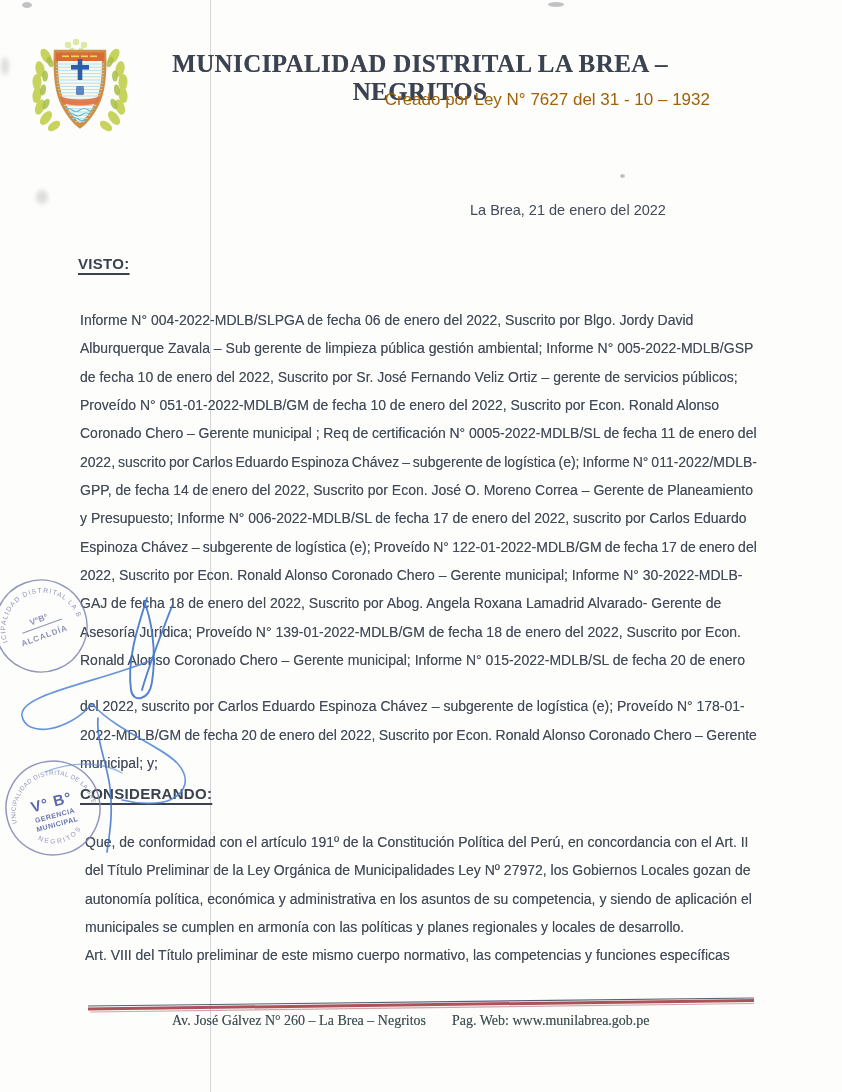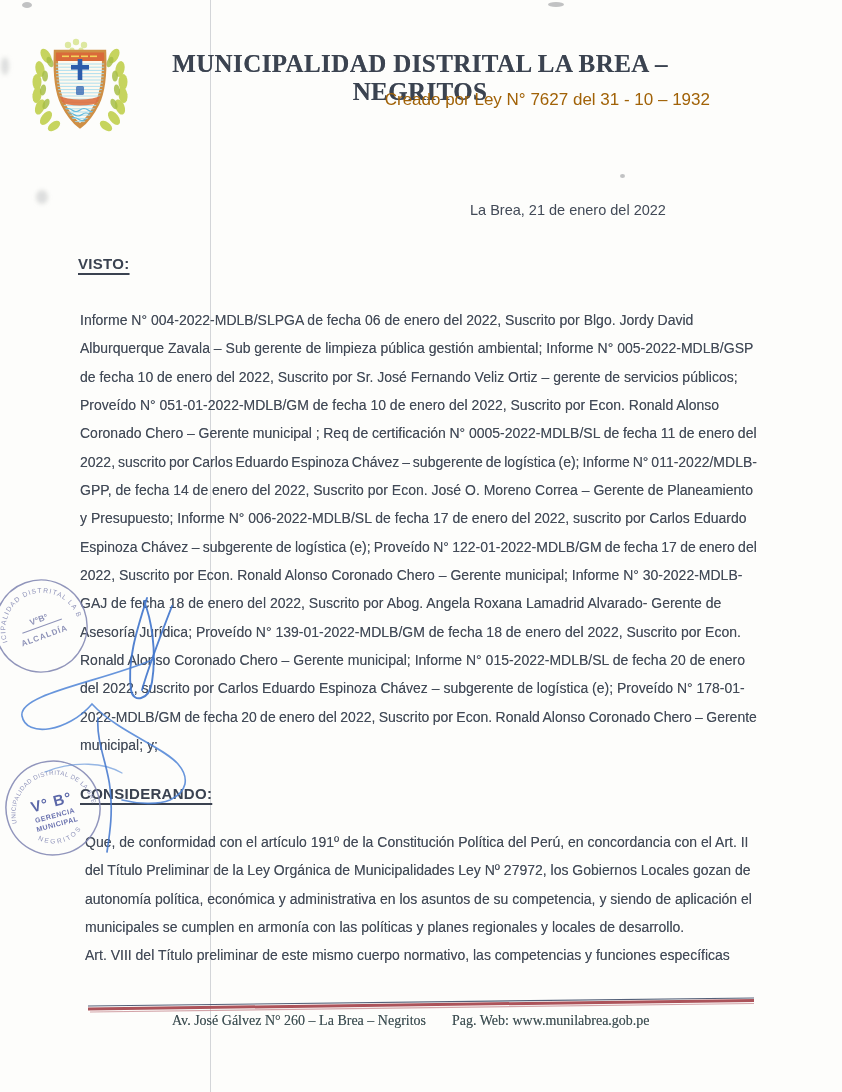--- a/index.html
+++ b/index.html
@@ -162,21 +162,21 @@
       <div class="tline" style="word-spacing: 0px;">Proveído N° 051-01-2022-MDLB/GM de fecha 10 de enero del 2022, Suscrito por Econ. Ronald Alonso</div>
       <div class="tline" style="word-spacing: -0.1875px;">Coronado Chero – Gerente municipal ; Req de certificación N° 0005-2022-MDLB/SL de fecha 11 de enero del</div>
       <div class="tline" style="word-spacing: -1px;">2022, suscrito por Carlos Eduardo Espinoza Chávez – subgerente de logística (e); Informe N° 011-2022/MDLB-</div>
       <div class="tline" style="word-spacing: 0px;">GPP, de fecha 14 de enero del 2022, Suscrito por Econ. José O. Moreno Correa – Gerente de Planeamiento</div>
       <div class="tline" style="word-spacing: 0px;">y Presupuesto; Informe N° 006-2022-MDLB/SL de fecha 17 de enero del 2022, suscrito por Carlos Eduardo</div>
       <div class="tline" style="word-spacing: -0.6px;">Espinoza Chávez – subgerente de logística (e); Proveído N° 122-01-2022-MDLB/GM de fecha 17 de enero del</div>
       <div class="tline" style="word-spacing: 0px;">2022, Suscrito por Econ. Ronald Alonso Coronado Chero – Gerente municipal; Informe N° 30-2022-MDLB-</div>
       <div class="tline" style="word-spacing: 0px;">GAJ de fecha 18 de enero del 2022, Suscrito por Abog. Angela Roxana Lamadrid Alvarado- Gerente de</div>
       <div class="tline" style="word-spacing: 0px;">Asesoría Jurídica; Proveído N° 139-01-2022-MDLB/GM de fecha 18 de enero del 2022, Suscrito por Econ.</div>
       <div class="tline" style="word-spacing: 0px;">Ronald Alonso Coronado Chero – Gerente municipal; Informe N° 015-2022-MDLB/SL de fecha 20 de enero</div>
-      <div class="tline" style="word-spacing: 0px;">del 2022, suscrito por Carlos Eduardo Espinoza Chávez – subgerente de logística (e); Proveído N° 178-01-</div>
+      <div class="tline" style="word-spacing: 0px; margin-top: 18px;">del 2022, suscrito por Carlos Eduardo Espinoza Chávez – subgerente de logística (e); Proveído N° 178-01-</div>
       <div class="tline" style="word-spacing: -0.5px;">2022-MDLB/GM de fecha 20 de enero del 2022, Suscrito por Econ. Ronald Alonso Coronado Chero – Gerente</div>
       <div class="tline last">municipal; y;</div>
     </div>
 
   <div class="sec-heading h-considerando">CONSIDERANDO:</div>
   <div class="para p-considerando">
       <div class="tline" style="word-spacing: 0px;">Que, de conformidad con el artículo 191º de la Constitución Política del Perú, en concordancia con el Art. II</div>
       <div class="tline" style="word-spacing: 0px;">del Título Preliminar de la Ley Orgánica de Municipalidades Ley Nº 27972, los Gobiernos Locales gozan de</div>
       <div class="tline" style="word-spacing: 0px;">autonomía política, económica y administrativa en los asuntos de su competencia, y siendo de aplicación el</div>
       <div class="tline last">municipales se cumplen en armonía con las políticas y planes regionales y locales de desarrollo.</div>

